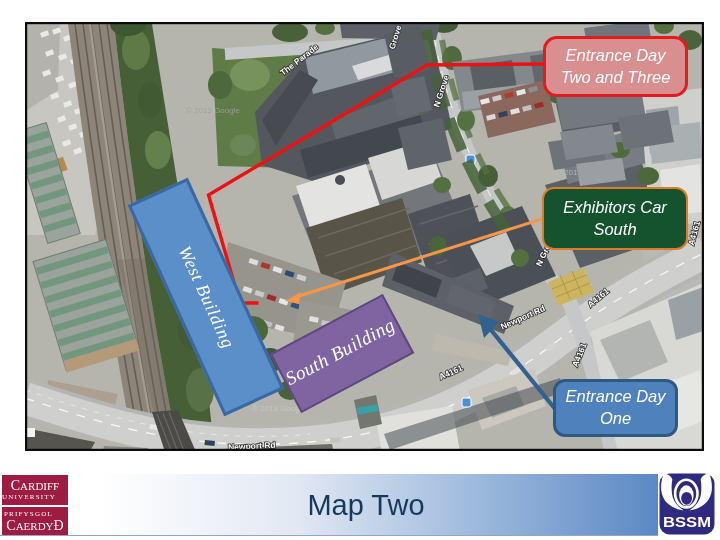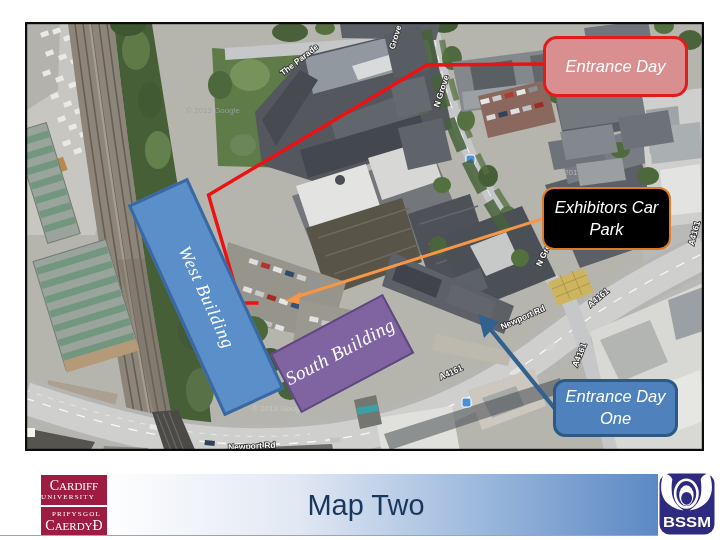--- a/index.html
+++ b/index.html
@@ -304,48 +304,49 @@
 
 <div class="abs" style="left:277.5px;top:320px;width:124px;height:63px;background:#8064a2;
  border:2.5px solid #5e487c;transform:rotate(-28deg);"></div>
 
 <div class="abs lbl" style="left:277.5px;top:320px;width:124px;height:63px;transform:rotate(-28deg);
  font-family:'Liberation Serif',serif;font-style:italic;font-size:19px;letter-spacing:0.5px;">South Building</div>
 
 <div class="abs lbl" style="left:543px;top:36px;width:145px;height:61px;background:#d98f90;
  border:3.6px solid #e21c1c;border-radius:14px;box-sizing:border-box;font-size:16.5px;">
  <div>Entrance Day</div>
+    <div>Two and Three</div>
   </div>
 
-<div class="abs lbl" style="left:542px;top:187px;width:129px;height:63px;background:#000000;
+<div class="abs lbl" style="left:542px;top:187px;width:146px;height:63px;background:#14532d;
  border:2.5px solid #dd7b28;border-radius:12px;box-sizing:border-box;font-size:16.5px;">
  <div>Exhibitors Car</div>
-    <div>Park</div>
+    <div>South</div>
   </div>
 
 <div class="abs lbl" style="left:553px;top:379px;width:125px;height:58px;background:#4f81bd;
  border:3px solid #2d5983;border-radius:12px;box-sizing:border-box;font-size:16.5px;">
  <div>Entrance Day</div>
     <div>One</div>
   </div>
 
 <div class="abs" style="left:0px;top:474px;width:658px;height:61px;
  background:linear-gradient(90deg,#ffffff 0%,#ffffff 15%,#e2e8f4 45%,#9ebadd 72%,#5b88c4 100%);
  border-bottom:1px solid #8fa6c6;"></div>
 
 <div class="abs" style="left:0px;top:489px;width:732px;height:40px;text-align:center;
  color:#17375d;font-size:29px;">Map Two</div>
 
-<div class="abs" style="left:2px;top:475px;width:66px;height:60px;background:#9e1b42;line-height:1;margin-left:39px;">
+<div class="abs" style="left:2px;top:475px;width:66px;height:60px;background:#9e1b42;line-height:1;">
  <div style="position:absolute;left:0;top:29.5px;width:66px;height:2px;background:#fff;"></div>
  <div style="position:absolute;left:0;top:4px;width:66px;text-align:center;color:#fff;
   font-family:'Liberation Serif',serif;font-size:14px;">C<span style="font-size:11px">ARDIFF</span></div>
  <div style="position:absolute;left:0;top:19px;width:66px;color:#fff;
   font-family:'Liberation Serif',serif;font-size:7px;letter-spacing:1.2px;">UNIVERSITY</div>
- <div style="position:absolute;left:11px;top:36px;width:48px;text-align:center;color:#fff;
+ <div style="position:absolute;left:2px;top:36px;width:48px;text-align:center;color:#fff;
   font-family:'Liberation Serif',serif;font-size:7px;letter-spacing:1.2px;">PRIFYSGOL</div>
  <div style="position:absolute;left:0;top:44px;width:66px;text-align:center;color:#fff;
   font-family:'Liberation Serif',serif;font-size:14px;">C<span style="font-size:11px">AERDY</span>Đ</div>
 </div>
 
 <svg class="abs" style="left:659px;top:473px;" width="56" height="62" viewBox="0 0 56 62">
  <rect x="0.5" y="0.5" width="55" height="61" rx="10" fill="#2e2a80"></rect>
  <path d="M4.8,0.6 C0.9,10 0.1,24 10.0,31.5 C14.5,35.0 19.6,36.9 24.8,37.4 C17.8,33.3 13.6,27.0 12.9,20.0 C12.3,14.0 12.8,9.0 13.4,6.4 C12.0,2.8 8.8,1.0 4.8,0.6 Z" fill="#ffffff"></path>
  <path d="M50.2,0.6 C54.1,10 54.9,24 45.0,31.5 C40.5,35.0 35.4,36.9 30.2,37.4 C37.2,33.3 41.4,27.0 42.1,20.0 C42.7,14.0 42.2,9.0 41.6,6.4 C43.0,2.8 46.2,1.0 50.2,0.6 Z" fill="#ffffff"></path>
  <ellipse cx="27.3" cy="20.6" rx="11.2" ry="13.8" fill="none" stroke="#ffffff" stroke-width="2.6"></ellipse>

